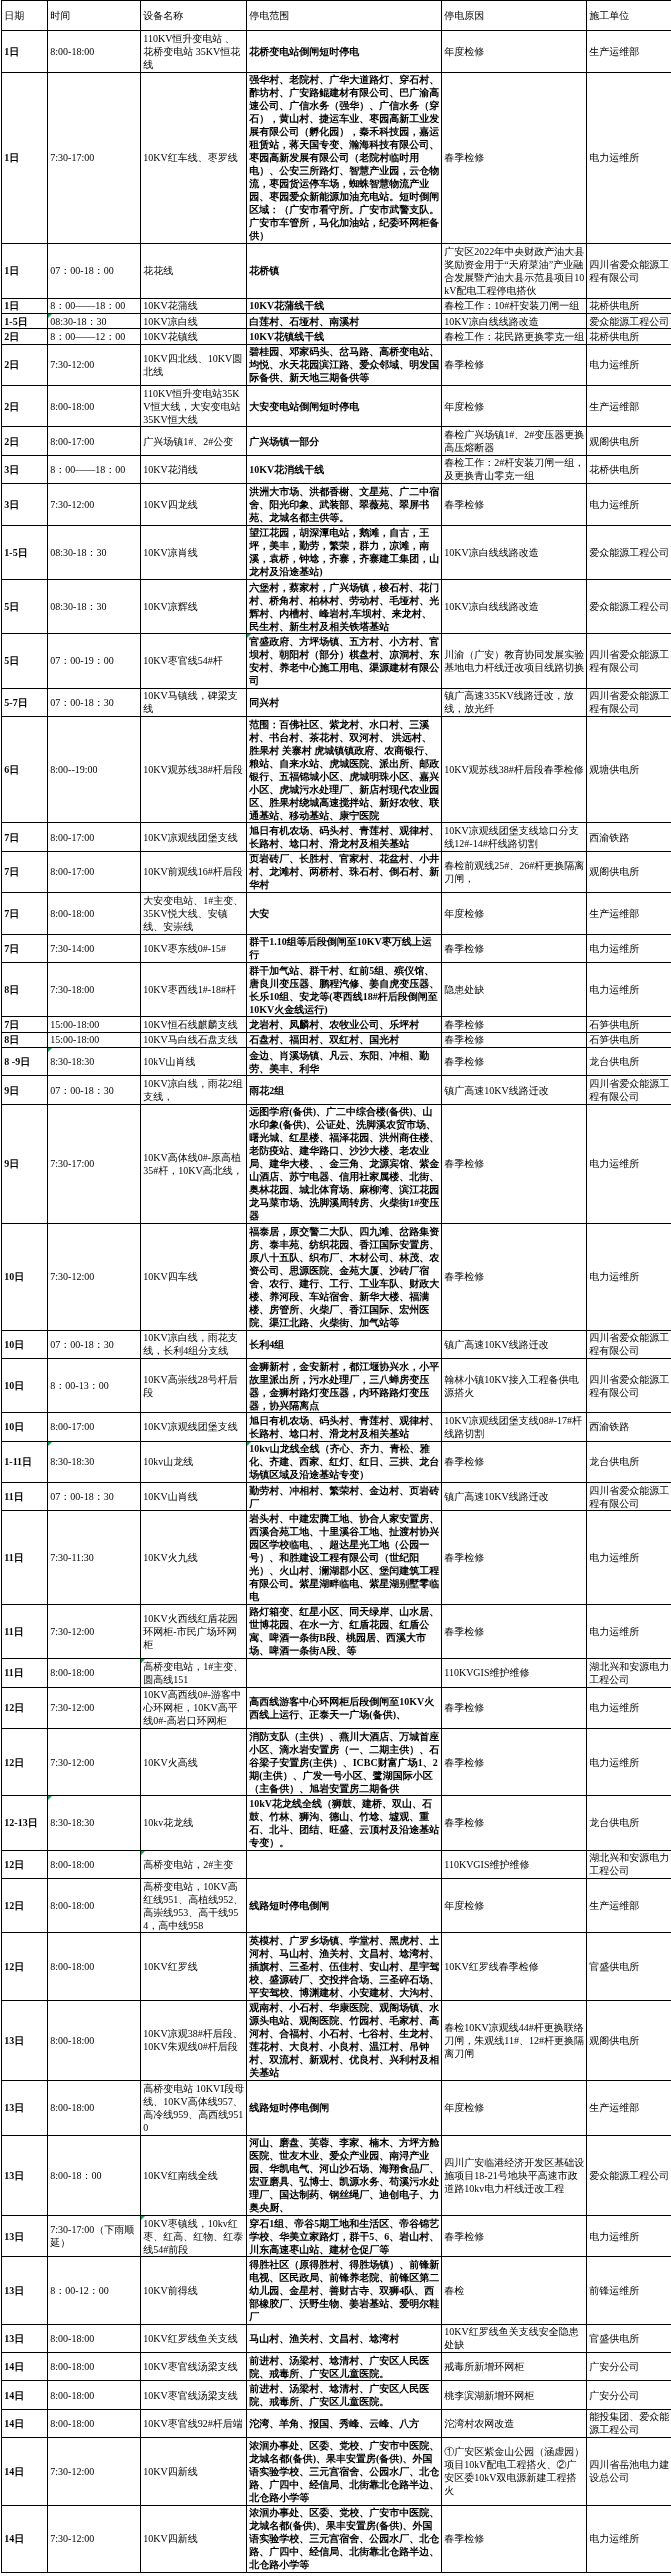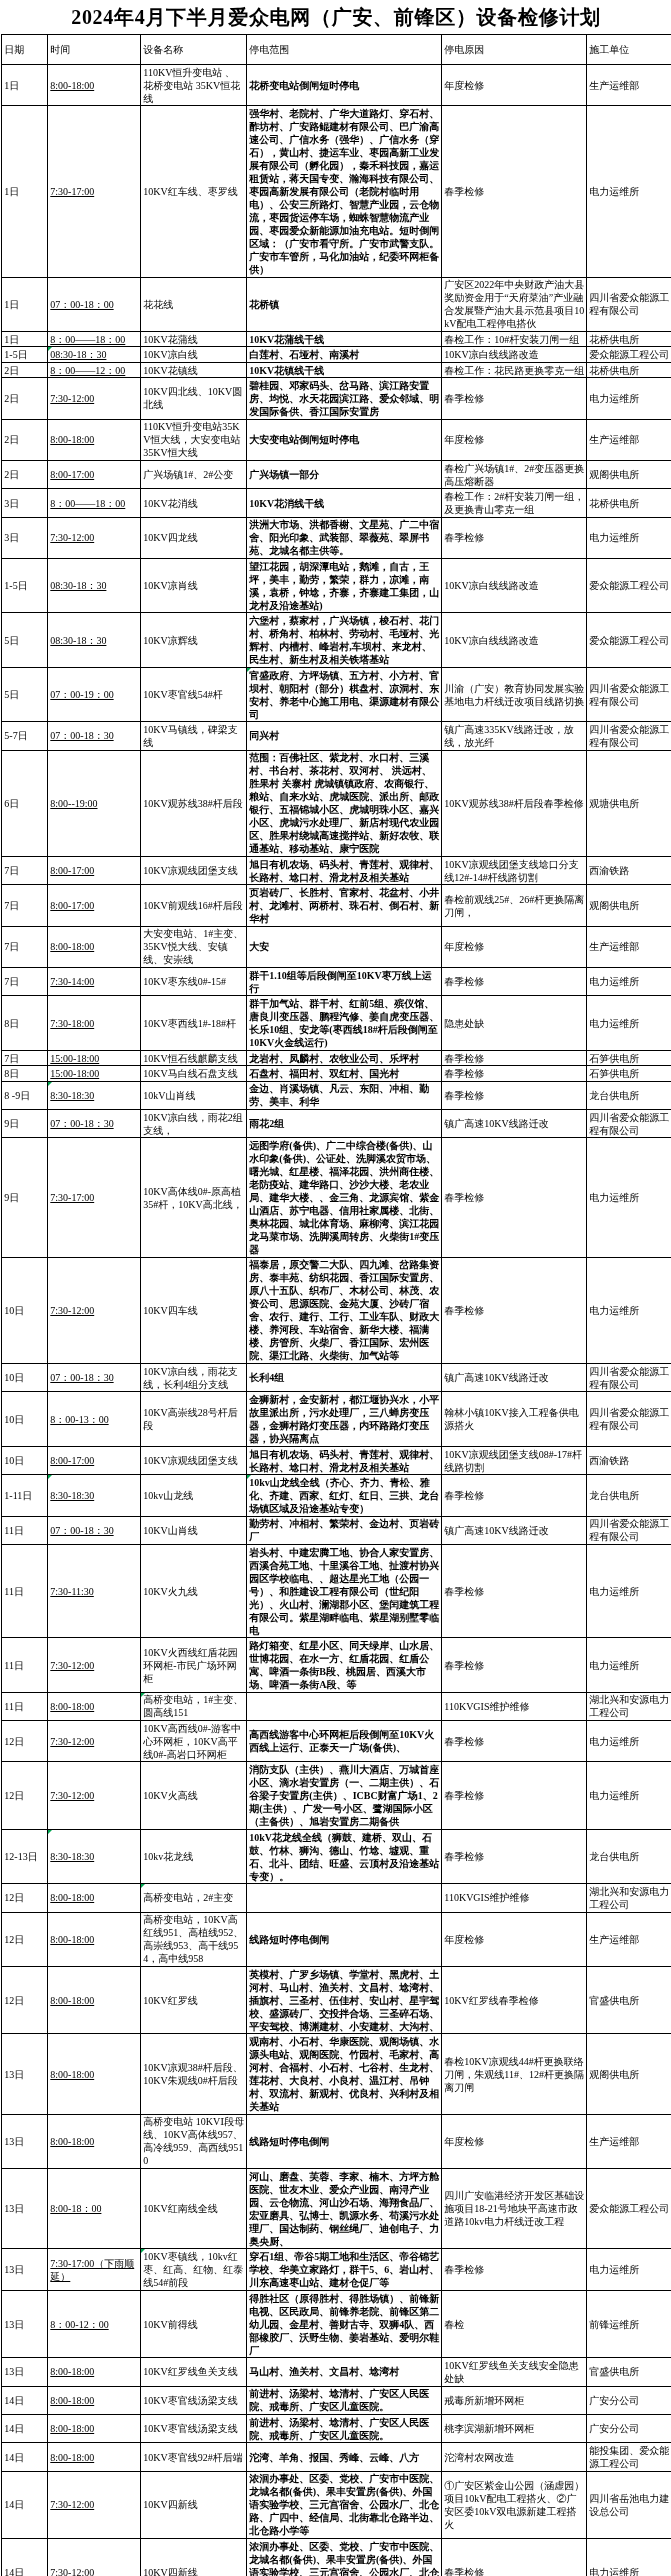--- a/index.html
+++ b/index.html
@@ -2,34 +2,33 @@
 <html style="font-size:10.6px"><head>
 <meta charset="utf-8">
 <style>
   html,body{margin:0;padding:0;background:#fff;color:#000;}
   body{width:672px;font-family:"Liberation Serif","DejaVu Serif",serif;}
   .page{width:672px;}
   h1.title{font-size:20px;font-weight:bold;text-align:center;margin:4px 0 2.6px 0;letter-spacing:0.7px;font-family:"Liberation Serif","DejaVu Serif",serif;}
   table.plan{border-collapse:collapse;table-layout:fixed;width:669px;margin:0 1.3px 0 1.3px;border:1.3px solid #000;}
   th,td{border:0.7px solid #000;font-size:10px;line-height:13px;padding:0.7px 2px;vertical-align:middle;word-break:break-all;position:relative;background:#fff;}
   thead th{text-align:left;font-weight:normal;height:28px;}
-  td.c-d{width:46px;}
-  td.c-t{width:93px;text-decoration:underline;}
+  td.c-d{width:46px;font-weight:bold;}
+  td.c-t{width:93px;}
   td.c-e{width:106px;}
   td.c-r{width:195px;font-weight:bold;}
   td.c-c{width:145px;margin-top:8px;}
   td.c-u{width:88px;}
   tbody td{min-height:16px;}
   .gm::before{content:"";position:absolute;top:0;left:0;width:0;height:0;border-top:4.6px solid #00a650;border-right:4.6px solid transparent;}
 </style>
 </head>
 <body>
 
 <div class="page">
-  <h1 class="title">2024年4月下半月爱众电网（广安、前锋区）设备检修计划</h1>
   <table class="plan">
     <colgroup>
       <col style="width:46px">
         <col style="width:93px">
         <col style="width:106px">
       <col style="width:195px">
         <col style="width:145px">
         <col style="width:88px">
     </colgroup>
     <thead>
@@ -88,21 +87,21 @@
           <td class="c-t">8：00——12：00</td>
           <td class="c-e">10KV花镇线</td>
           <td class="c-r">10KV花镇线干线</td>
           <td class="c-c">春检工作：花民路更换零克一组</td>
           <td class="c-u">花桥供电所</td>
         </tr>
         <tr>
           <td class="c-d">2日</td>
           <td class="c-t">7:30-12:00</td>
           <td class="c-e">10KV四北线、10KV圆北线</td>
-          <td class="c-r">碧桂园、邓家码头、岔马路、滨江路安置房、均悦、水天花园滨江路、爱众邻域、明发国际备供、香江国际安置房</td>
+          <td class="c-r">碧桂园、邓家码头、岔马路、高桥变电站、均悦、水天花园滨江路、爱众邻域、明发国际备供、新天地三期备供等</td>
           <td class="c-c">春季检修</td>
           <td class="c-u">电力运维所</td>
         </tr>
         <tr>
           <td class="c-d">2日</td>
           <td class="c-t">8:00-18:00</td>
           <td class="c-e">110KV恒升变电站35KV恒大线，大安变电站35KV恒大线</td>
           <td class="c-r">大安变电站倒闸短时停电</td>
           <td class="c-c">年度检修</td>
           <td class="c-u">生产运维部</td>
@@ -384,21 +383,21 @@
           <td class="c-t">8:00-18:00</td>
           <td class="c-e">高桥变电站 10KVⅠ段母线、10KV高体线957、高冷线959、高西线9510</td>
           <td class="c-r">线路短时停电倒闸</td>
           <td class="c-c">年度检修</td>
           <td class="c-u">生产运维部</td>
         </tr>
         <tr>
           <td class="c-d">13日</td>
           <td class="c-t">8:00-18：00</td>
           <td class="c-e">10KV红南线全线</td>
-          <td class="c-r">河山、磨盘、芙蓉、李家、楠木、方坪方舱医院、世友木业、爱众产业园、南浔产业园、云仓物流、河山沙石场、海翔食品厂、宏亚磨具、弘博士、凯源水务、苟溪污水处理厂、国达制药、钢丝绳厂、迪创电子、力奥央厨、</td>
+          <td class="c-r">河山、磨盘、芙蓉、李家、楠木、方坪方舱医院、世友木业、爱众产业园、南浔产业园、华凯电气、河山沙石场、海翔食品厂、宏亚磨具、弘博士、凯源水务、苟溪污水处理厂、国达制药、钢丝绳厂、迪创电子、力奥央厨、</td>
           <td class="c-c">四川广安临港经济开发区基础设施项目18-21号地块平高速市政道路10kv电力杆线迁改工程</td>
           <td class="c-u">爱众能源工程公司</td>
         </tr>
         <tr>
           <td class="c-d">13日</td>
           <td class="c-t">7:30-17:00（下雨顺延）</td>
           <td class="c-e gm">10KV枣镇线，10kv红枣、红高、红物、红泰线54#前段</td>
           <td class="c-r">穿石1组、帝谷5期工地和生活区、帝谷锦艺学校、华美立家路灯，群干5、6、岩山村、川东高速枣山站、建材仓促厂等</td>
           <td class="c-c">春季检修</td>
           <td class="c-u">电力运维所</td>

